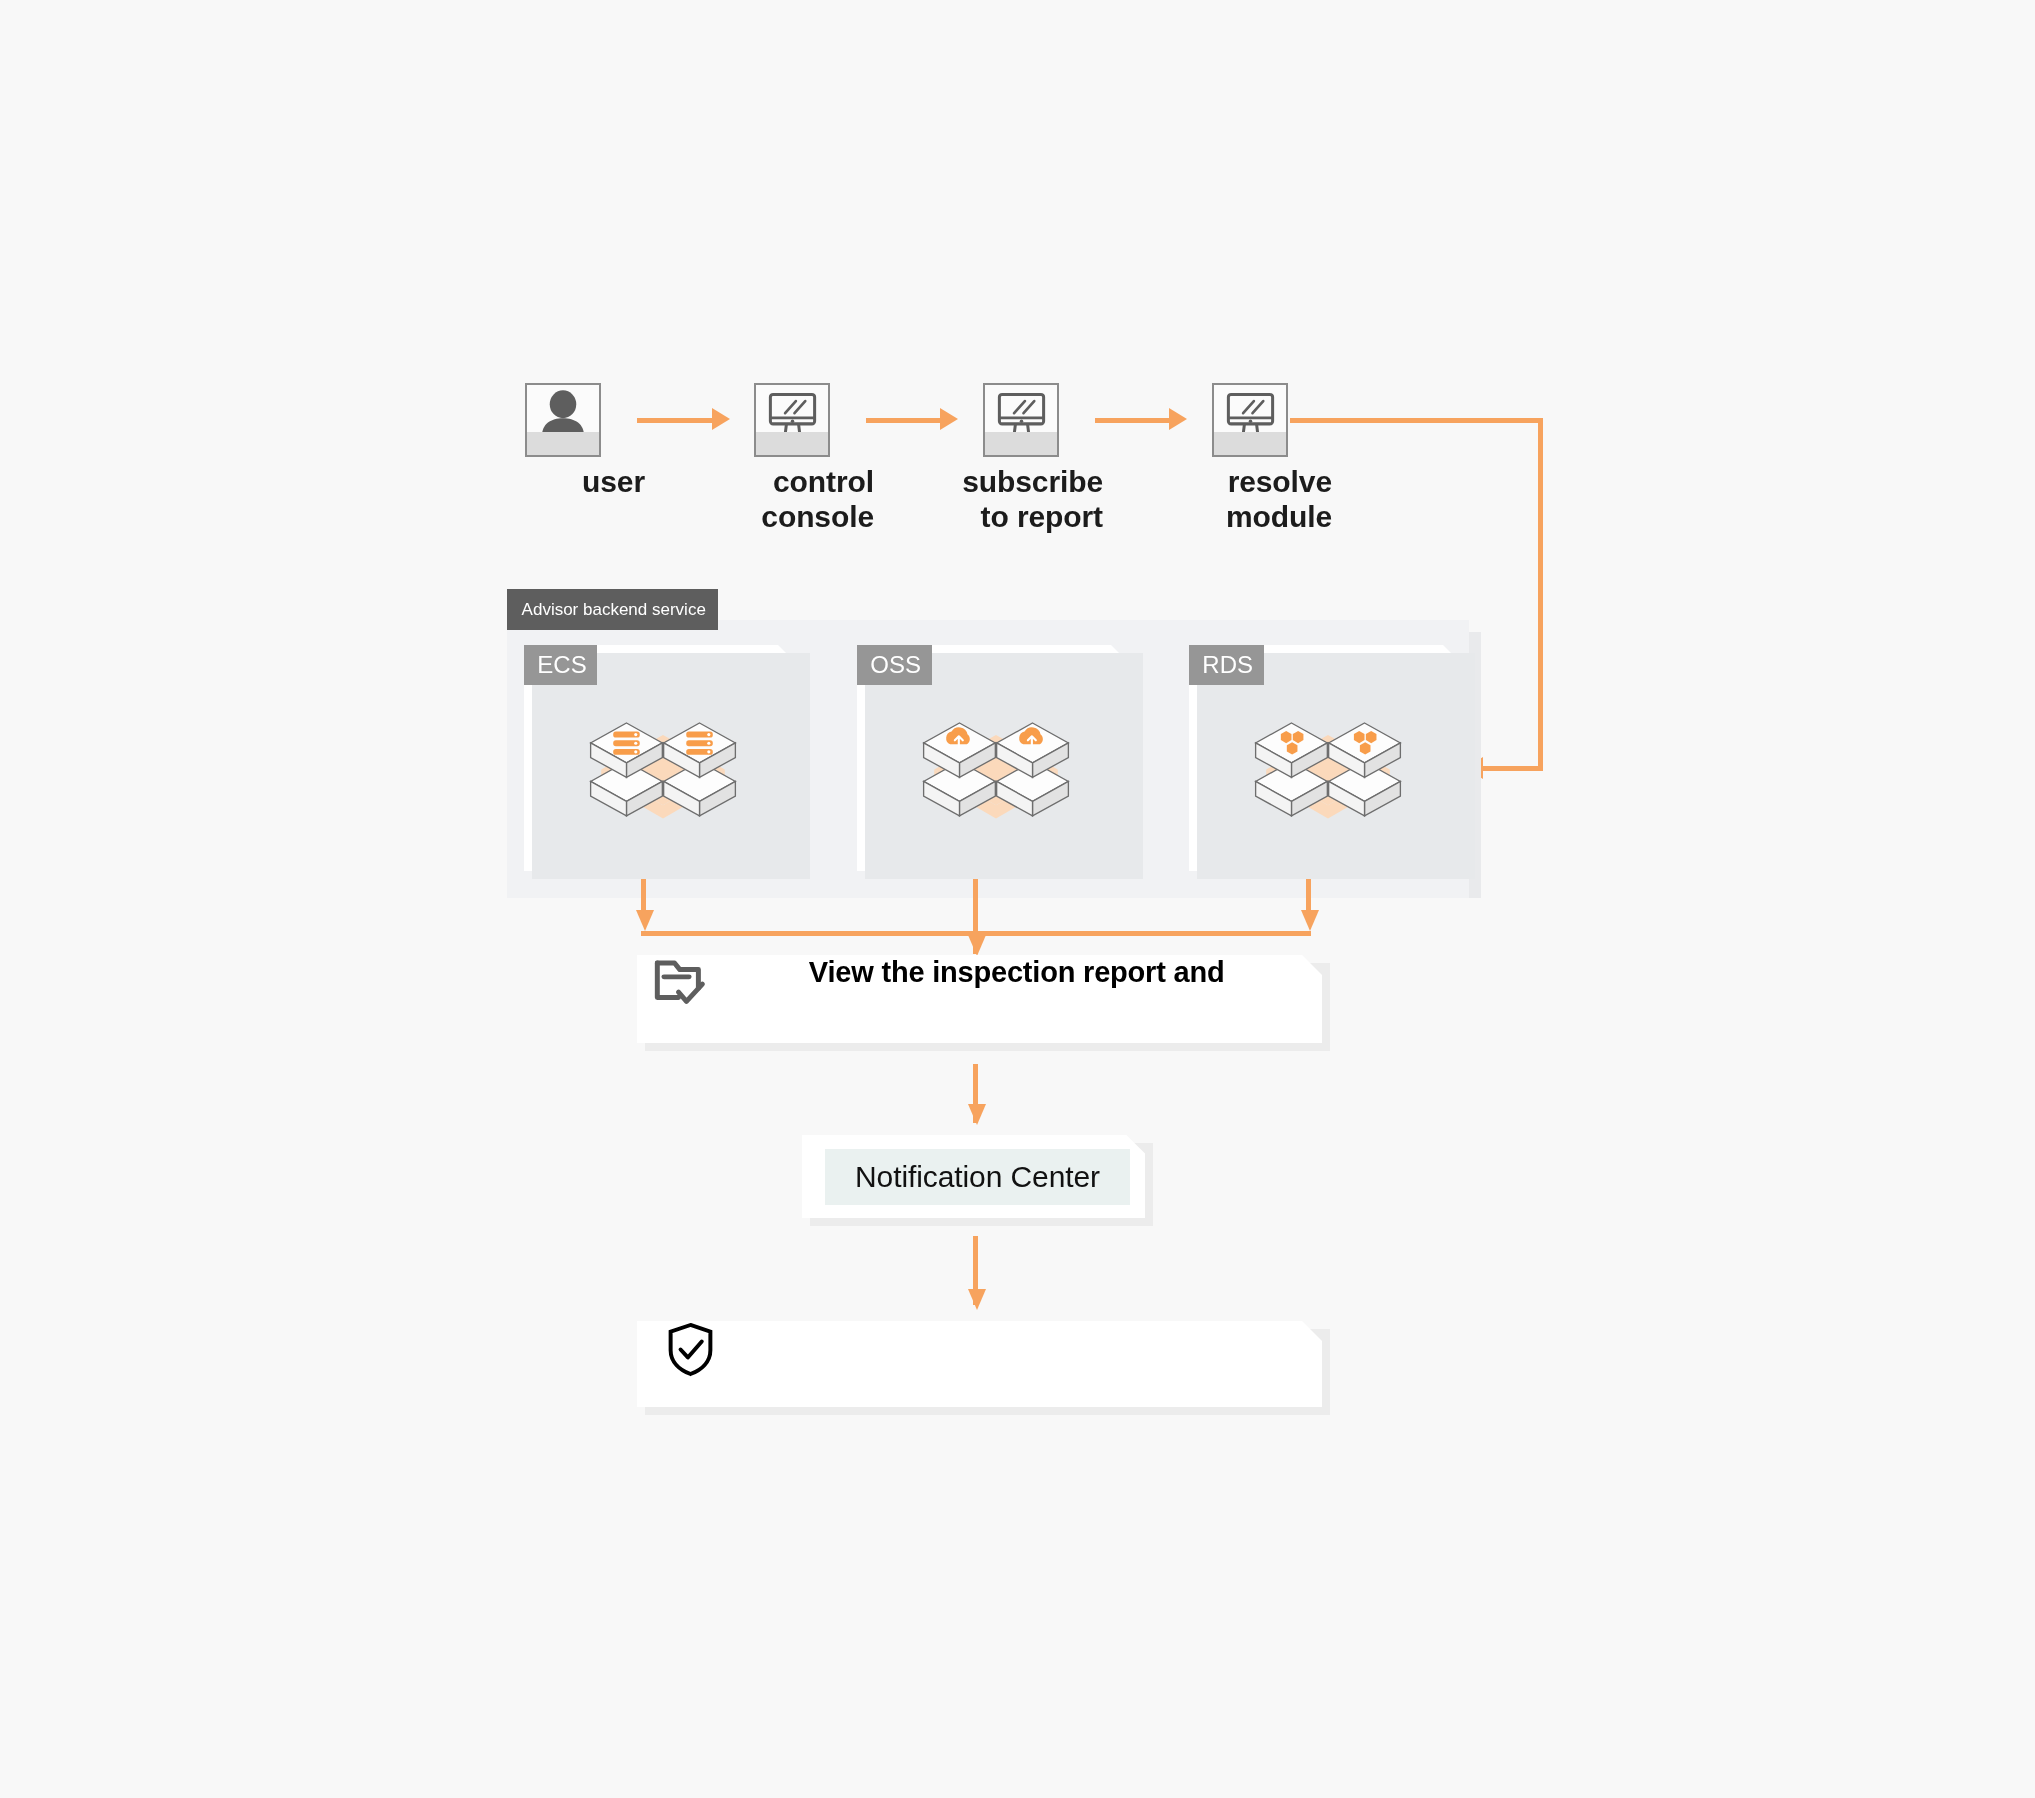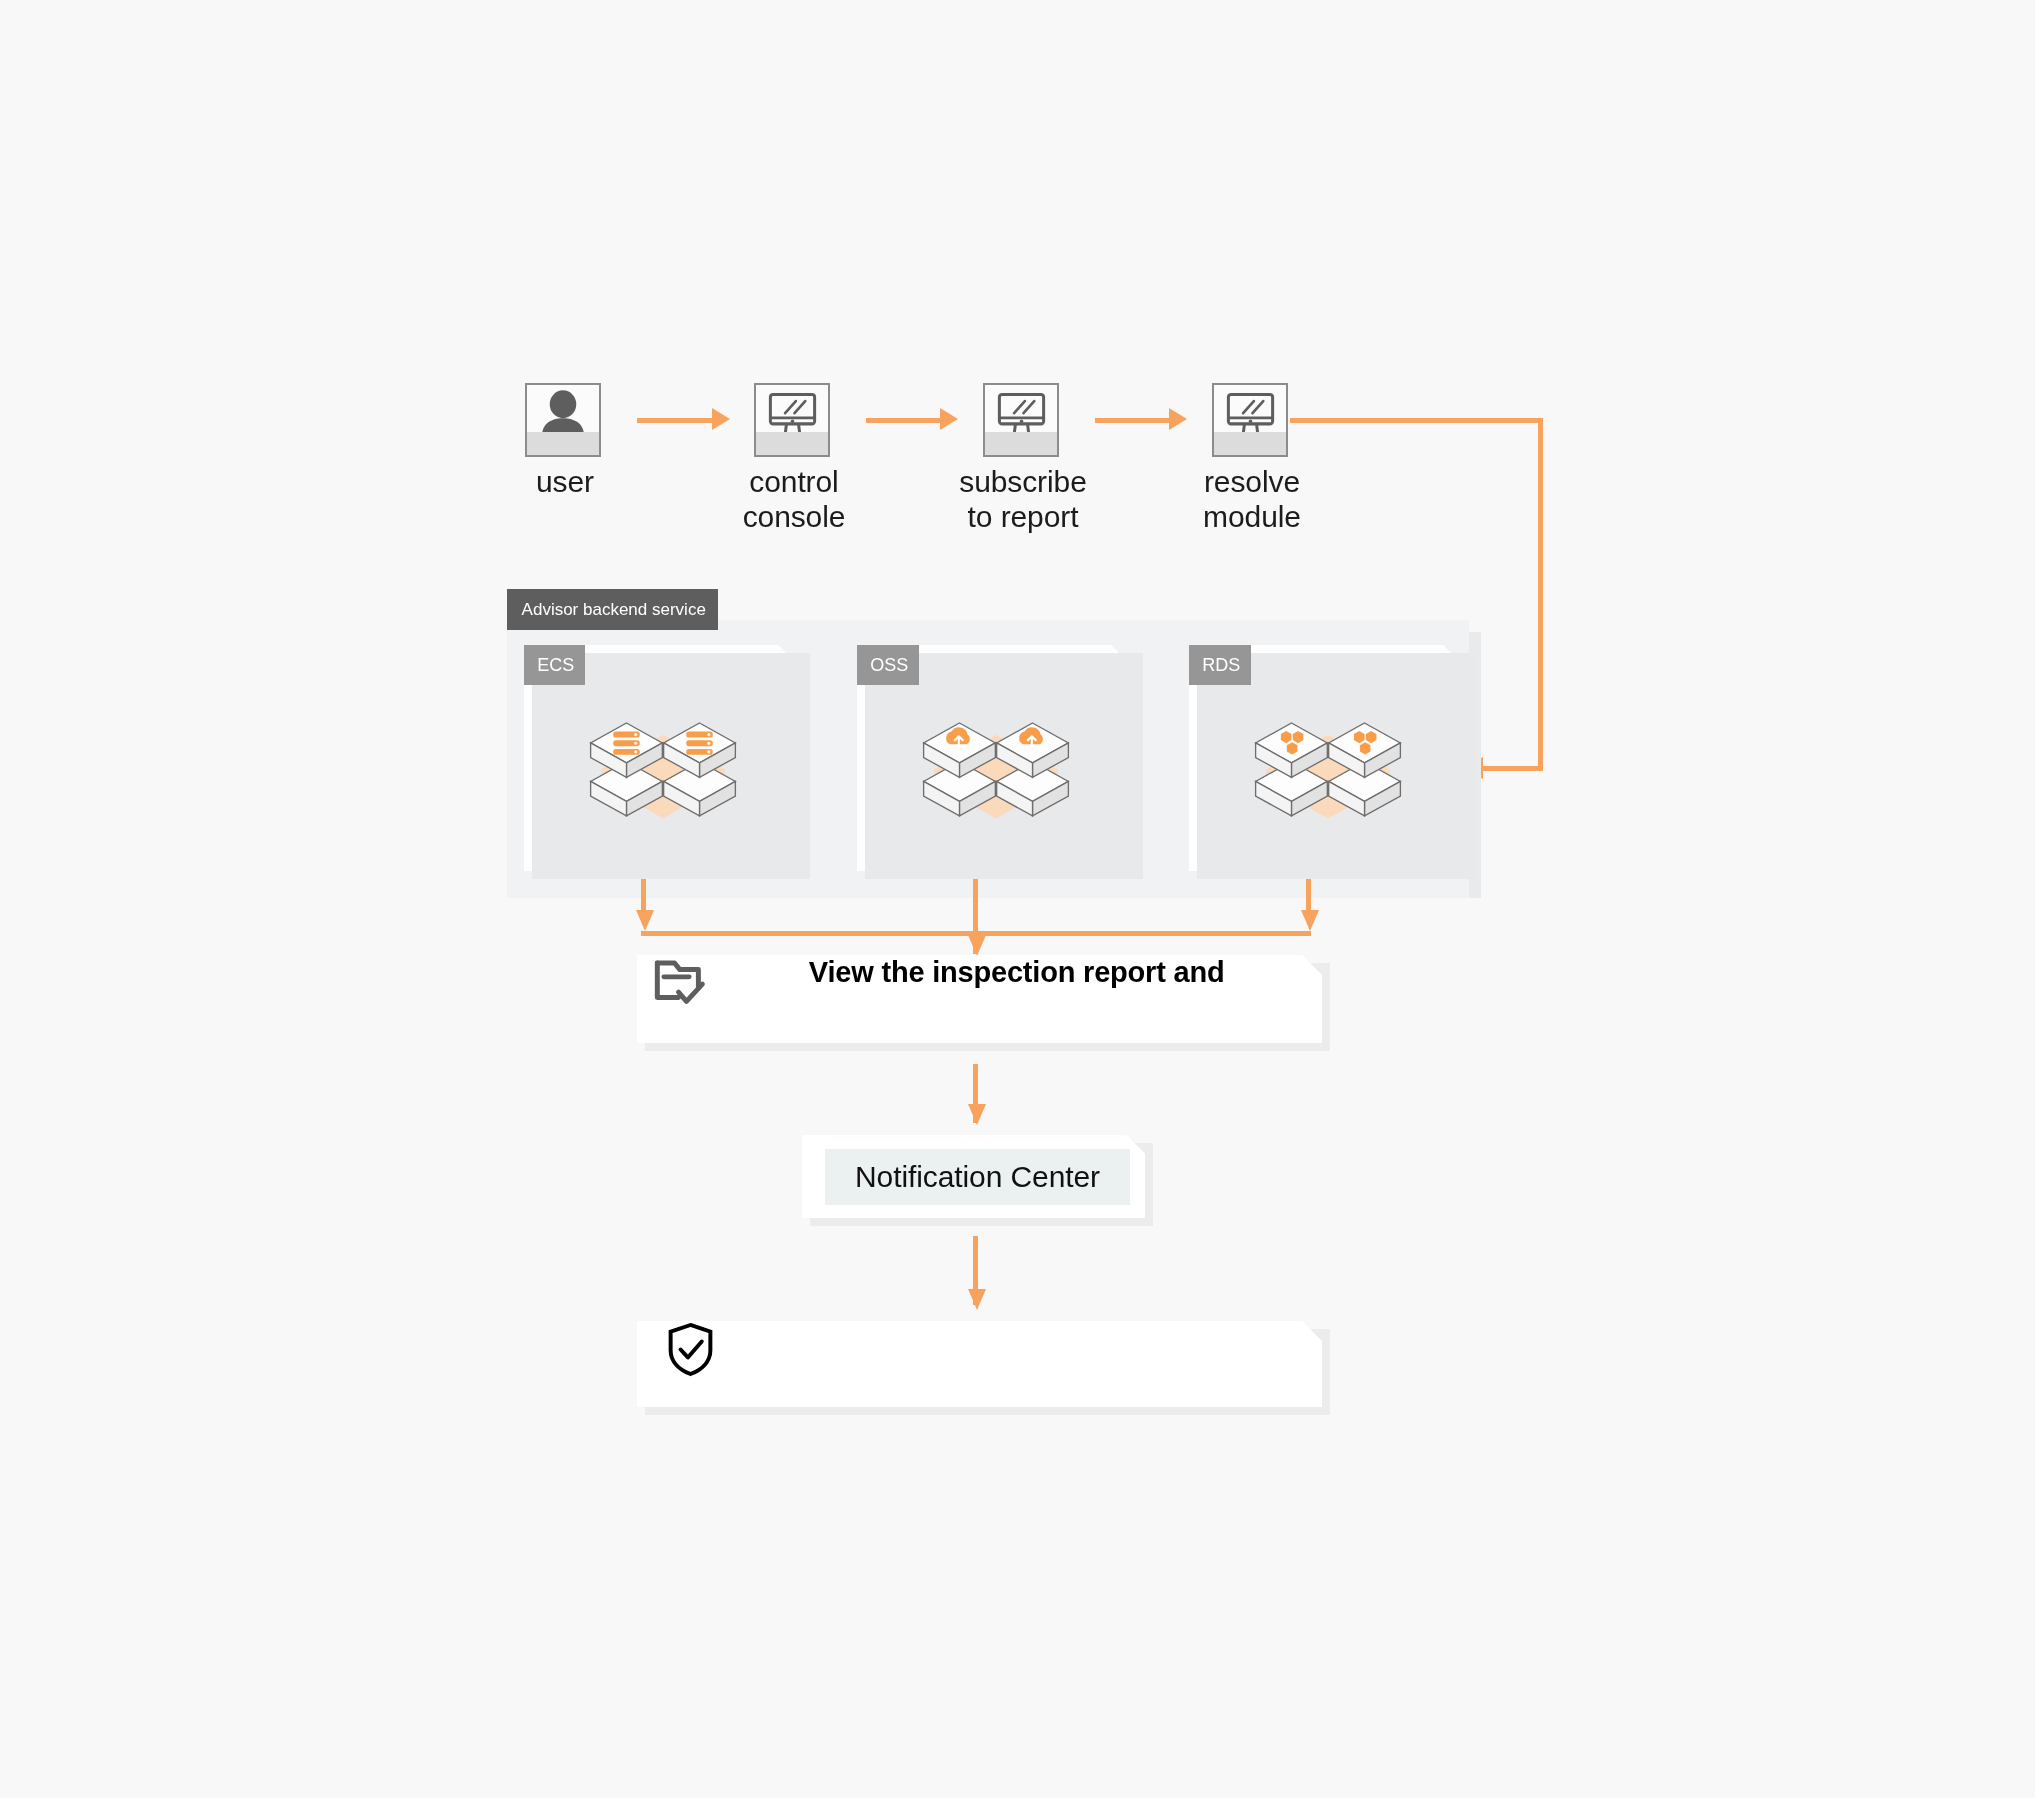--- a/index.html
+++ b/index.html
@@ -46,25 +46,26 @@
     position: absolute;
     left: 0; right: 0; top: 4px;
     display: flex;
     justify-content: center;
   }
   .node-label {
     position: absolute;
     top: 81px;
     left: -40px;
     width: 160px;
-    text-align: center;
+    text-align: right;
     font-size: 30px;
     line-height: 1.17;
     color: #1c1c1c;
     letter-spacing: -0.1px;
+    font-weight: bold;
   }
   .node-label.two-line { line-height: 1.17; }
 
   
   .hline {
     position: absolute;
     height: 4.7px;
     background: #f7a35e;
   }
   .vline {
@@ -142,21 +143,21 @@
     height: 226px;
     background: #e7e9eb;
     z-index: 1;
   }
   .svc-tag {
     position: absolute;
     top: 645px;
     height: 40px;
     background: #969696;
     color: #ffffff;
-    font-size: 18px;
+    font-size: 24px;
     line-height: 40px;
     padding: 0 10.6px 0 13.3px;
     white-space: nowrap;
     z-index: 5;
   }
   .svc-icon {
     position: absolute;
     top: 695px;
     width: 278px;
     display: flex;

